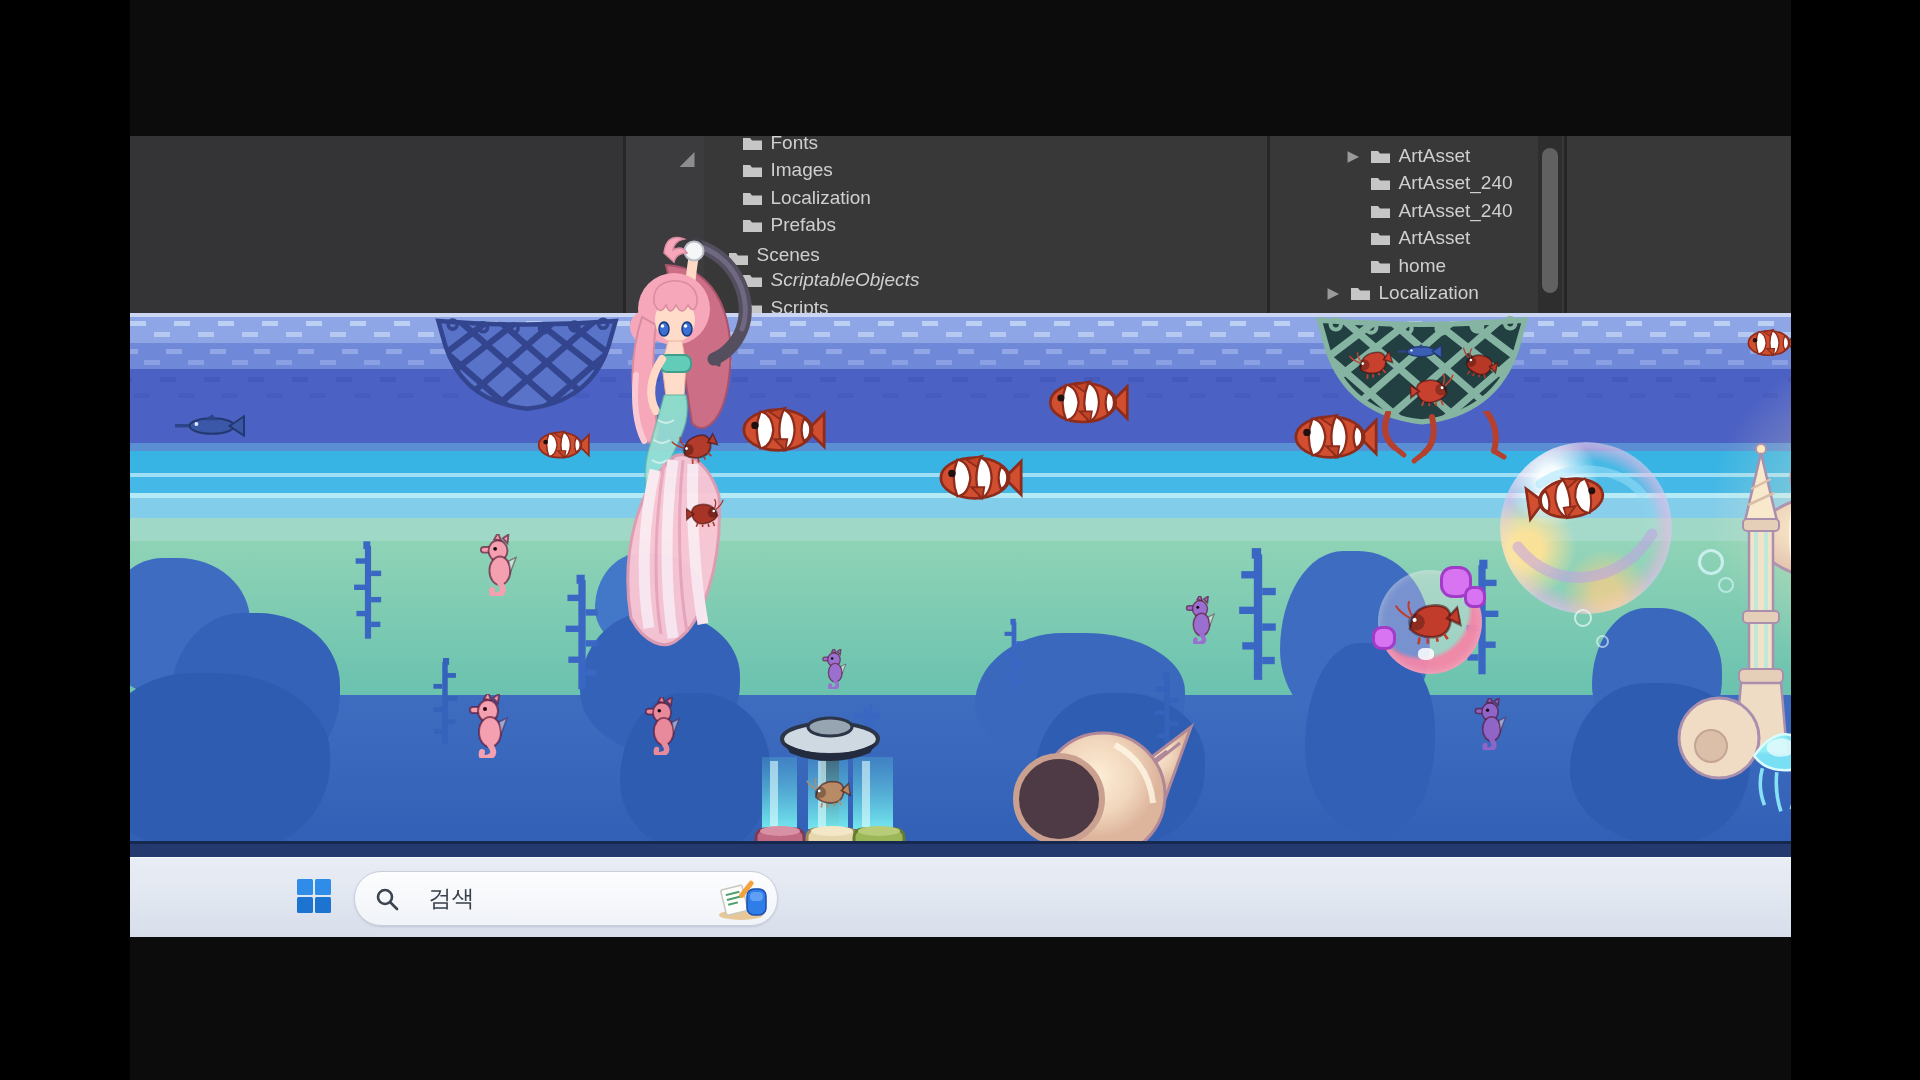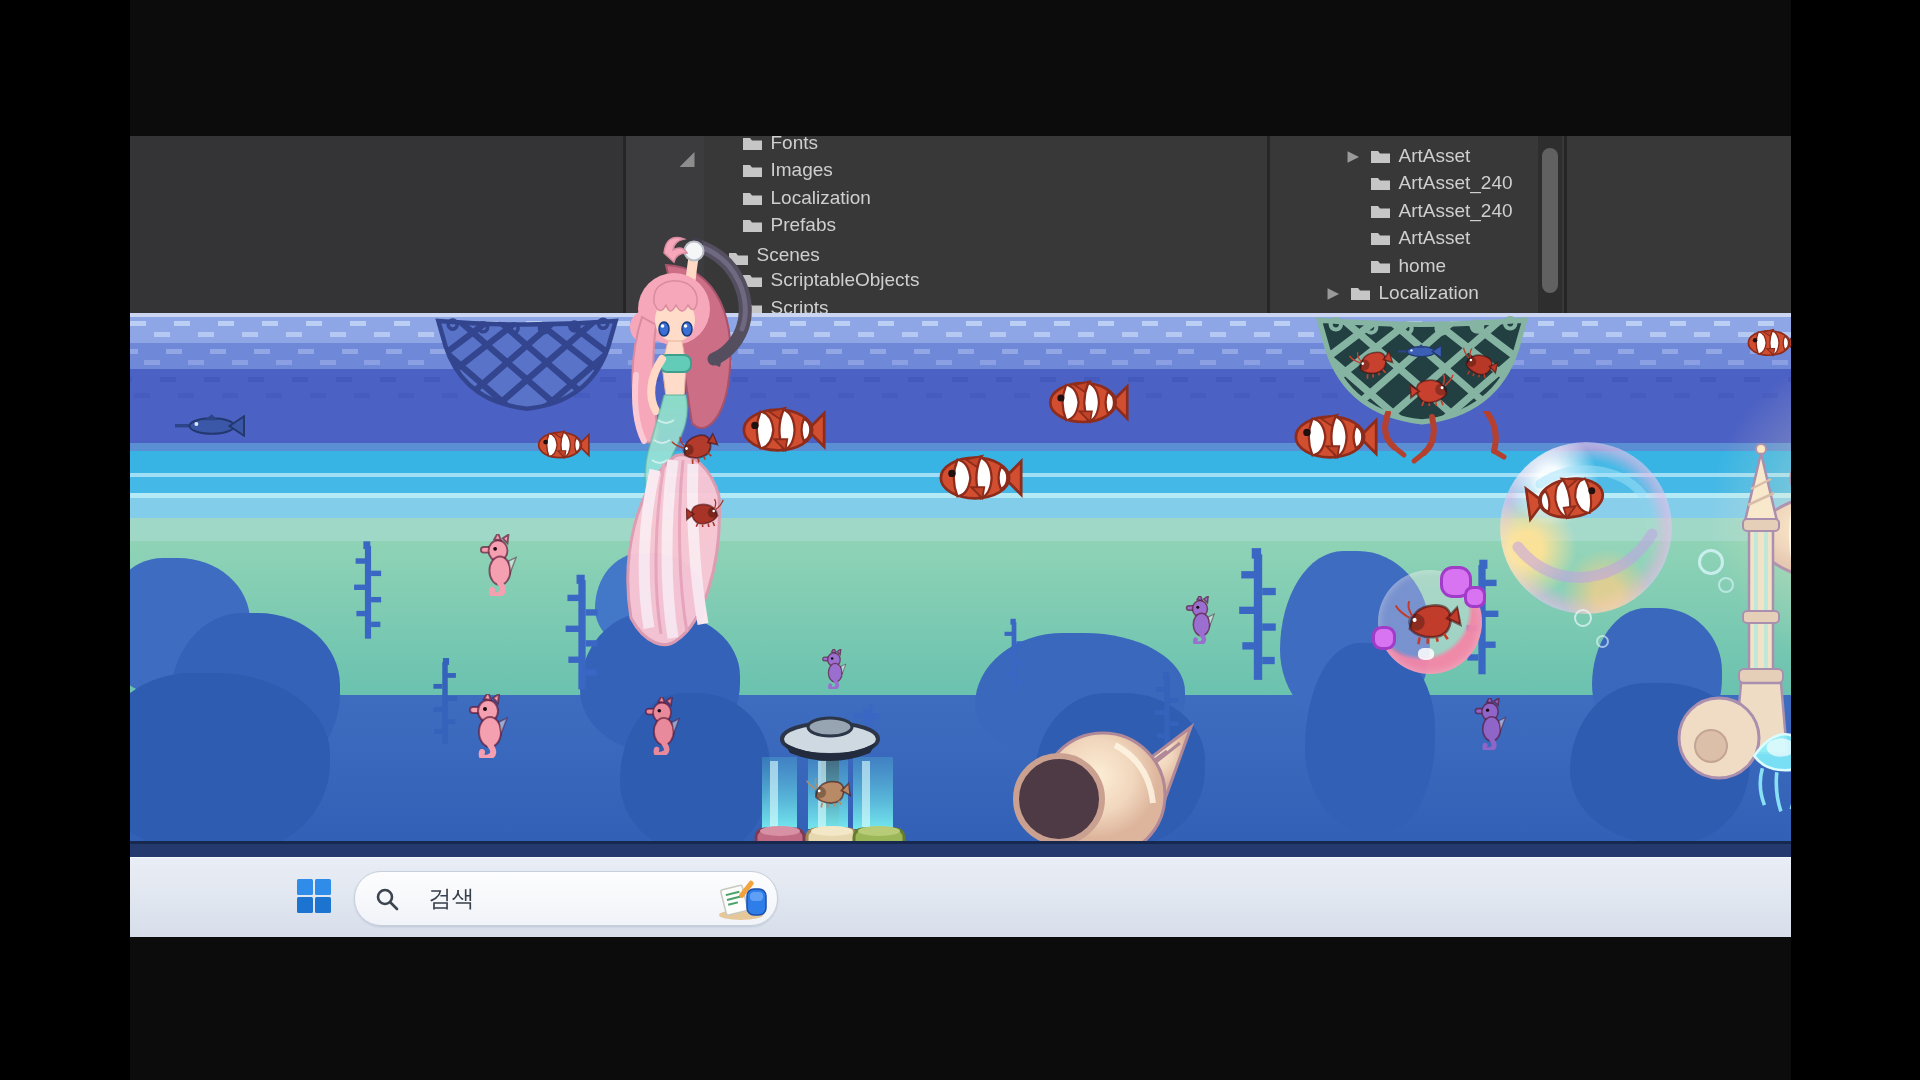--- a/index.html
+++ b/index.html
@@ -155,21 +155,21 @@
             <path d="M1,4 h7 l2,2.5 h10 v9.5 h-19 z" fill="#c6c6c6"></path>
           </svg>
         <span>Prefabs</span>
       </div>
       <div class="trow" style="left:24px;top:103px;align-items:flex-end;">
         <svg width="21" height="17">
             <path d="M1,4 h7 l2,2.5 h10 v9.5 h-19 z" fill="#c6c6c6"></path>
           </svg>
         <span>Scenes</span>
       </div>
-      <div class="trow" style="left:38px;top:130px;">
+      <div class="trow" style="left:38px;top:130px;font-style:italic;">
         <svg width="21" height="17">
             <path d="M1,4 h7 l2,2.5 h10 v9.5 h-19 z" fill="#c6c6c6"></path>
           </svg>
         <span>ScriptableObjects</span>
       </div>
       <div class="trow" style="left:38px;top:158px;">
         <svg width="21" height="17">
             <path d="M1,4 h7 l2,2.5 h10 v9.5 h-19 z" fill="#c6c6c6"></path>
           </svg>
         <span>Scripts</span>

